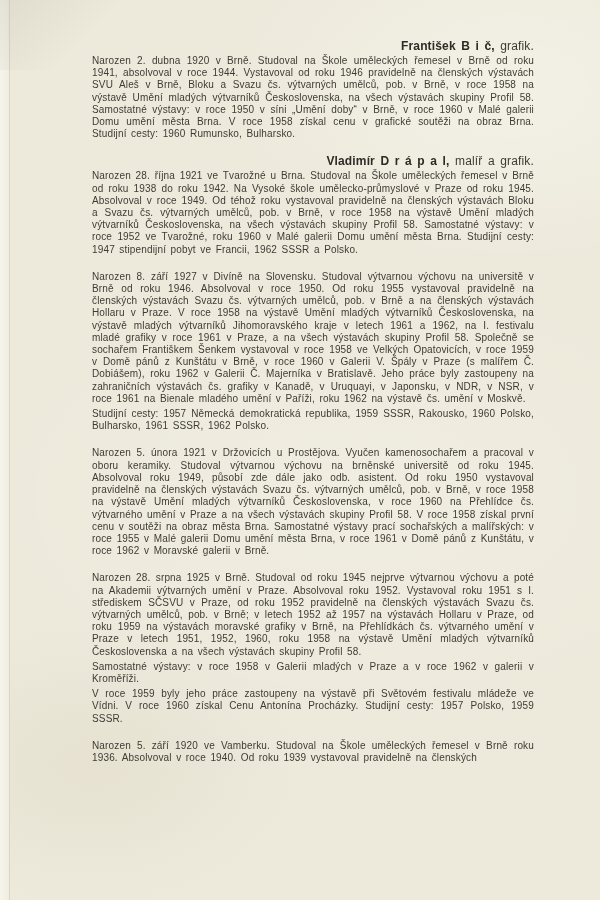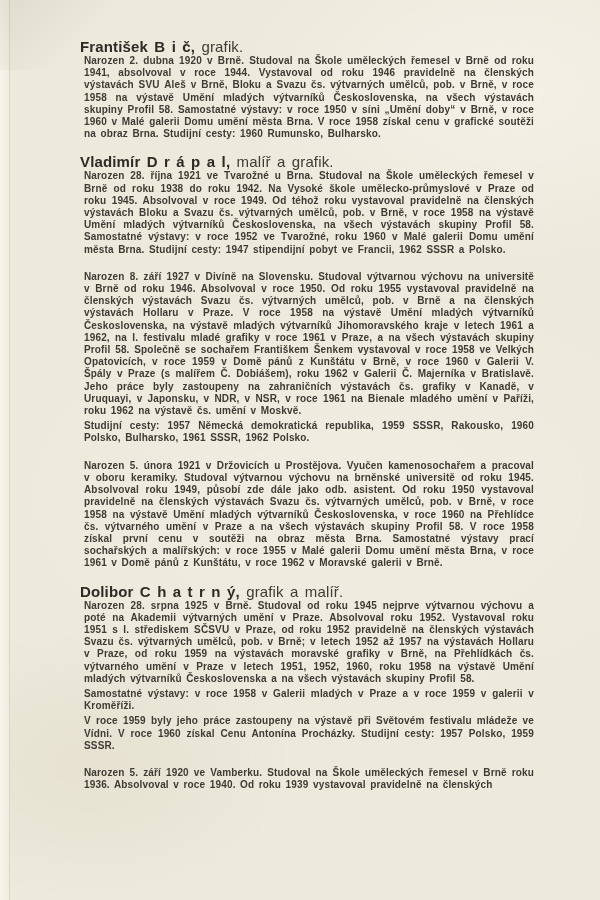--- a/index.html
+++ b/index.html
@@ -49,38 +49,37 @@
     font-size: 10px;
     line-height: 12.2px;
     text-align: justify;
     letter-spacing: 0.15px;
     word-spacing: 1.6px;
   }
   .entry {
     margin: 0 0 15px 0;
   }
   .head {
-    font-size: 15px;
+    font-size: 12px;
     line-height: 13px;
     font-weight: normal;
     margin: 0 0 2px 0;
-    text-align: left;
+    text-align: right;
     color: #34322c;
     word-spacing: 2px;
   }
   .nm {
     font-weight: bold;
     color: #2d2b26;
   }
   .rl {
     color: #3e3b35;
   }
   .entry p {
-    margin: 0 0 3px 4px;
-    font-weight: bold;
+    margin: 0 0 3px 12px;
   }
 </style>
 </head>
 <body>
 
 <div class="paper"></div>
 
 <div class="page">
   <div id="entries">
   <section class="entry">
@@ -96,23 +95,22 @@
   <section class="entry">
   <p>Narozen 8. září 1927 v Divíně na Slovensku. Studoval výtvarnou výchovu na universitě v Brně od roku 1946. Absolvoval v roce 1950. Od roku 1955 vystavoval pravidelně na členských výstavách Svazu čs. výtvarných umělců, pob. v Brně a na členských výstavách Hollaru v Praze. V roce 1958 na výstavě Umění mladých výtvarníků Československa, na výstavě mladých výtvarníků Jihomoravského kraje v letech 1961 a 1962, na I. festivalu mladé grafiky v roce 1961 v Praze, a na všech výstavách skupiny Profil 58. Společně se sochařem Františkem Šenkem vystavoval v roce 1958 ve Velkých Opatovicích, v roce 1959 v Domě pánů z Kunštátu v Brně, v roce 1960 v Galerii V. Špály v Praze (s malířem Č. Dobiášem), roku 1962 v Galerii Č. Majerníka v Bratislavě. Jeho práce byly zastoupeny na zahraničních výstavách čs. grafiky v Kanadě, v Uruquayi, v Japonsku, v NDR, v NSR, v roce 1961 na Bienale mladého umění v Paříži, roku 1962 na výstavě čs. umění v Moskvě.</p>
         <p>Studijní cesty: 1957 Německá demokratická republika, 1959 SSSR, Rakousko, 1960 Polsko, Bulharsko, 1961 SSSR, 1962 Polsko.</p>
       </section>
 
   <section class="entry">
   <p>Narozen 5. února 1921 v Držovicích u Prostějova. Vyučen kamenosochařem a pracoval v oboru keramiky. Studoval výtvarnou výchovu na brněnské universitě od roku 1945. Absolvoval roku 1949, působí zde dále jako odb. asistent. Od roku 1950 vystavoval pravidelně na členských výstavách Svazu čs. výtvarných umělců, pob. v Brně, v roce 1958 na výstavě Umění mladých výtvarníků Československa, v roce 1960 na Přehlídce čs. výtvarného umění v Praze a na všech výstavách skupiny Profil 58. V roce 1958 získal první cenu v soutěži na obraz města Brna. Samostatné výstavy prací sochařských a malířských: v roce 1955 v Malé galerii Domu umění města Brna, v roce 1961 v Domě pánů z Kunštátu, v roce 1962 v Moravské galerii v Brně.</p>
       </section>
 
   <section class="entry">
-    <h2 class="head"><span class="nm">Dolibor C h a t r n ý,</span> <span class="rl">grafik a malíř.</span></h2>
   <p>Narozen 28. srpna 1925 v Brně. Studoval od roku 1945 nejprve výtvarnou výchovu a poté na Akademii výtvarných umění v Praze. Absolvoval roku 1952. Vystavoval roku 1951 s I. střediskem SČSVU v Praze, od roku 1952 pravidelně na členských výstavách Svazu čs. výtvarných umělců, pob. v Brně; v letech 1952 až 1957 na výstavách Hollaru v Praze, od roku 1959 na výstavách moravské grafiky v Brně, na Přehlídkách čs. výtvarného umění v Praze v letech 1951, 1952, 1960, roku 1958 na výstavě Umění mladých výtvarníků Československa a na všech výstavách skupiny Profil 58.</p>
-        <p>Samostatné výstavy: v roce 1958 v Galerii mladých v Praze a v roce 1959 v galerii v Kroměříži.</p>
+        <p>Samostatné výstavy: v roce 1958 v Galerii mladých v Praze a v roce 1962 v galerii v Kroměříži.</p>
         <p>V roce 1959 byly jeho práce zastoupeny na výstavě při Světovém festivalu mládeže ve Vídni. V roce 1960 získal Cenu Antonína Procházky. Studijní cesty: 1957 Polsko, 1959 SSSR.</p>
       </section>
 
   <section class="entry">
   <p>Narozen 5. září 1920 ve Vamberku. Studoval na Škole uměleckých řemesel v Brně roku 1936. Absolvoval v roce 1940. Od roku 1939 vystavoval pravidelně na členských</p>
       </section>
 </div>
 </div>
 
 </body></html>

